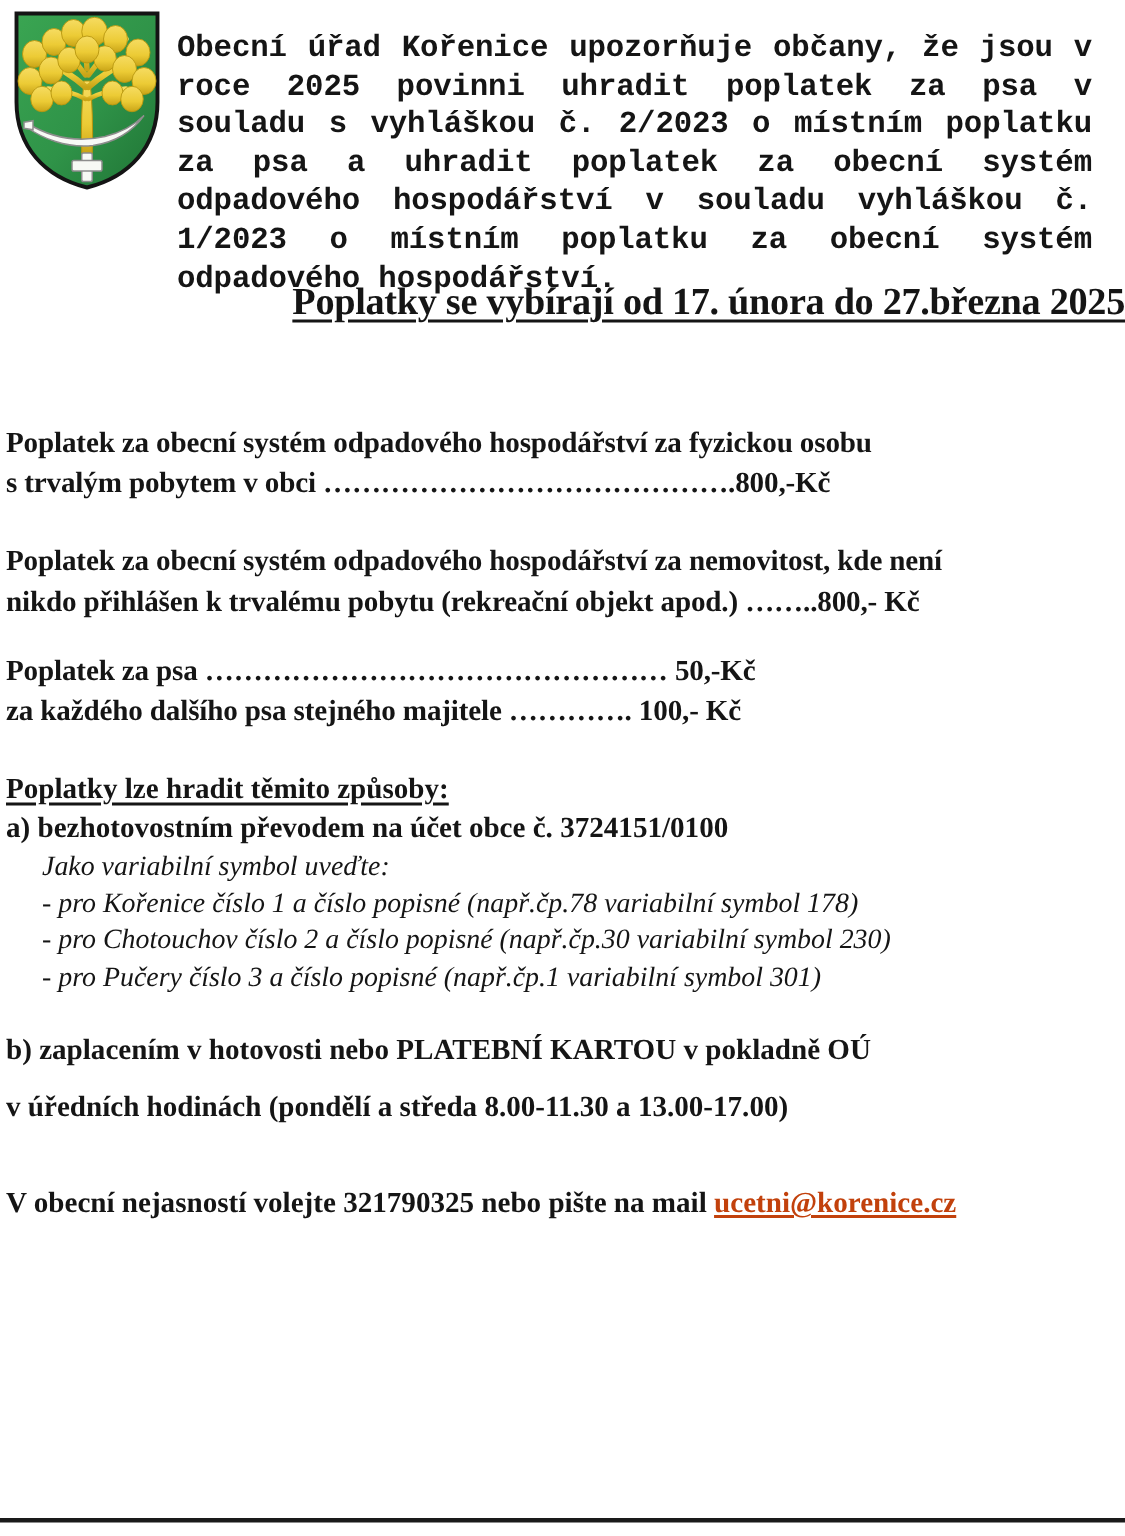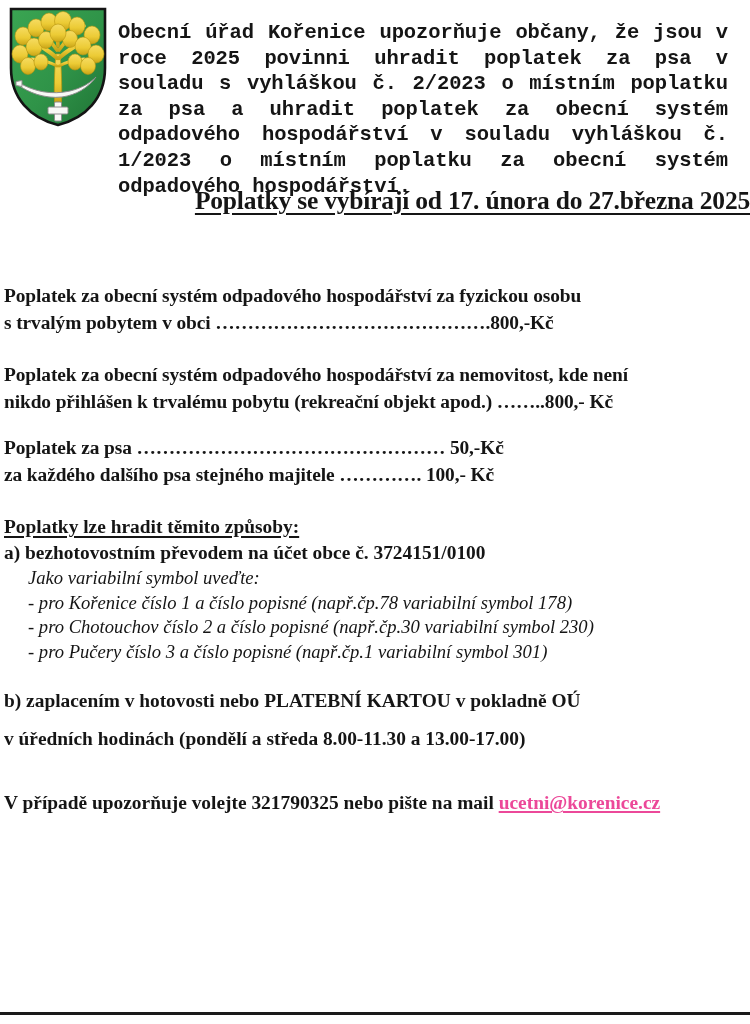--- a/index.html
+++ b/index.html
@@ -139,21 +139,21 @@
     line-height: 26px;
     white-space: pre-line;
   }
   .tail {
     font-weight: bold;
     font-size: 19.4px;
     line-height: 38px;
     white-space: pre-line;
   }
   .mail-link {
-    color: #ec4899;
+    color: #c2410c;
     text-decoration: underline;
     text-underline-offset: 2px;
     text-decoration-thickness: 1.6px;
     font-weight: bold;
   }
 
   
   .bottom-rule {
     position: absolute;
     left: 0;
@@ -263,18 +263,18 @@
     <div class="ital">Jako variabilní symbol uveďte:</div>
     <div class="ital-item">- pro Kořenice číslo 1 a číslo popisné (např.čp.78 variabilní symbol 178)</div>
     <div class="ital-item">- pro Chotouchov číslo 2 a číslo popisné (např.čp.30 variabilní symbol 230)</div>
     <div class="ital-item">- pro Pučery číslo 3 a číslo popisné (např.čp.1 variabilní symbol 301)</div>
     <div class="gap-18"></div>
 
     <div class="tail">b) zaplacením v hotovosti nebo PLATEBNÍ KARTOU v pokladně OÚ
 v úředních hodinách (pondělí a středa 8.00-11.30 a 13.00-17.00)</div>
     <div class="gap-26"></div>
 
-    <div class="tail"><span>V případě upozorňuje volejte </span><span>321790325</span><span> nebo pište na mail </span><a class="mail-link" href="#">ucetni@korenice.cz</a></div>
+    <div class="tail"><span>V obecní nejasností volejte </span><span>321790325</span><span> nebo pište na mail </span><a class="mail-link" href="#">ucetni@korenice.cz</a></div>
   </div>
 
   <div class="bottom-rule"></div>
 
 </div>
 
 </body></html>

